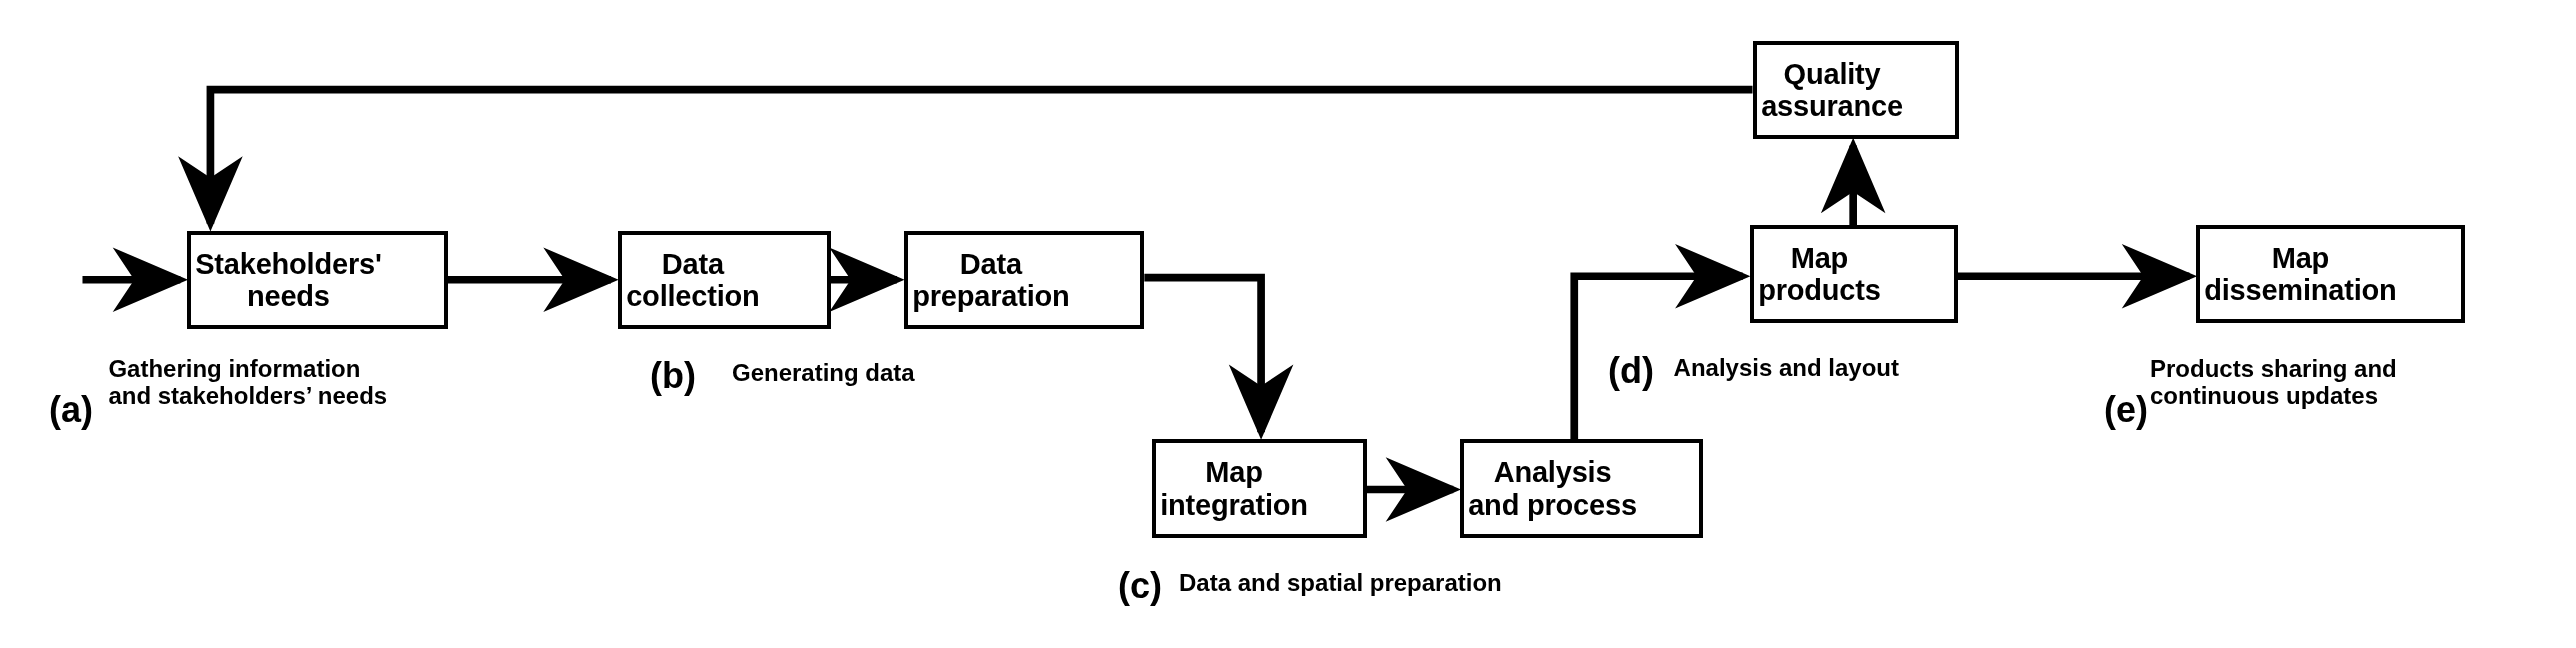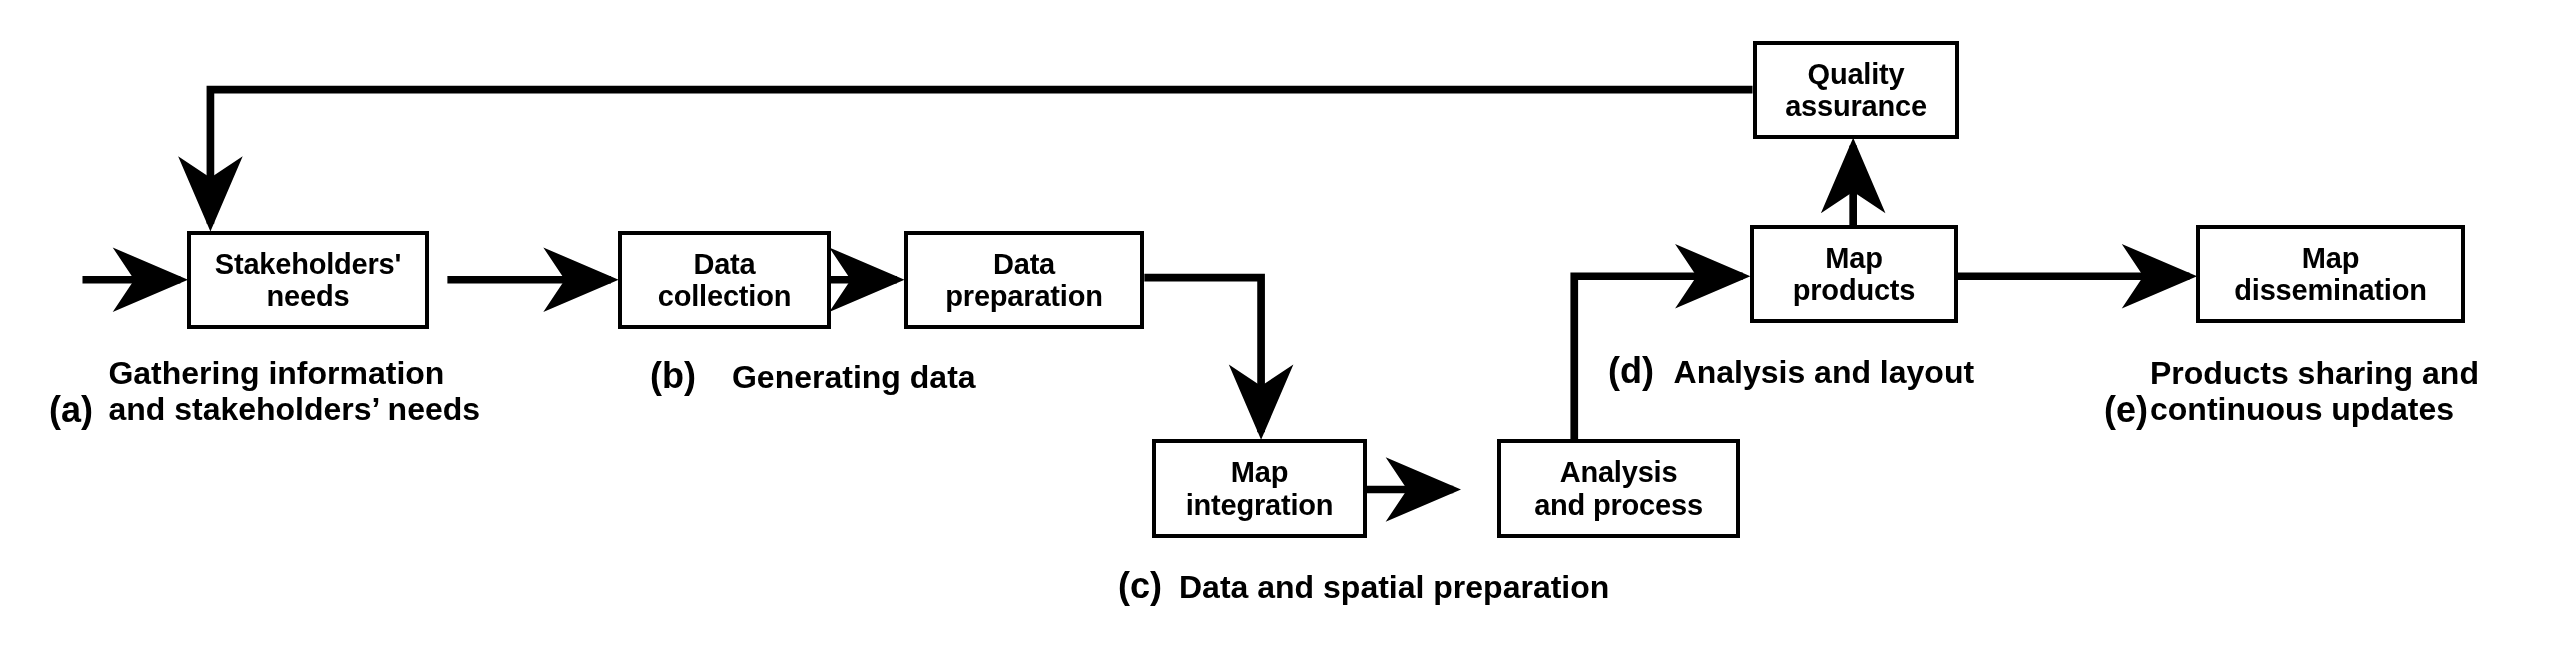--- a/index.html
+++ b/index.html
@@ -24,21 +24,21 @@
     height: 649px;
     pointer-events: none;
   }
   .node {
     position: absolute;
     box-sizing: border-box;
     border: 4.2px solid #000000;
     background: #ffffff;
     display: flex;
     align-items: center;
-    justify-content: center;
+    justify-content: flex-start;
     text-align: center;
     z-index: 3;
   }
   .node-label {
     font-family: "Liberation Sans", sans-serif;
     font-size: 29px;
     font-weight: 700;
     line-height: 1.12;
     color: #000000;
     letter-spacing: -0.2px;
@@ -54,21 +54,21 @@
   }
   .caption-key {
     font-family: "Liberation Sans", sans-serif;
     font-size: 36px;
     font-weight: 700;
     line-height: 1.14;
     white-space: nowrap;
   }
   .caption-text {
     font-family: "Liberation Sans", sans-serif;
-    font-size: 32px;
+    font-size: 24px;
     font-weight: 700;
     line-height: 1.14;
     white-space: pre-line;
   }
   .cap-a .caption-key { padding-top: 34px; }
   .cap-b .caption-key { padding-top: 0px; }
   .cap-c .caption-key { padding-top: 0px; }
   .cap-d .caption-key { padding-top: 0px; }
   .cap-e .caption-key { padding-top: 34px; }
 </style>
@@ -96,41 +96,41 @@
 
     <path d="M2252,628 L2252,395 L2493,395" stroke="#000000" stroke-width="11" fill="none" marker-end="url(#arrowHead)"></path>
 
     <path d="M2651,322 L2651,208" stroke="#000000" stroke-width="11" fill="none" marker-end="url(#arrowHead)"></path>
 
     <path d="M2800,395 L3132,395" stroke="#000000" stroke-width="11" fill="none" marker-end="url(#arrowHead)"></path>
 
     <path d="M2507,128 L301,128 L301,320" stroke="#000000" stroke-width="11" fill="none" marker-end="url(#arrowHead)"></path>
   </svg>
 
-  <div class="node" style="left:187px; top:231px; width:242px; height:98px;">
+  <div class="node" style="left:187px; top:231px; width:261px; height:98px;">
     <span class="node-label">Stakeholders'
 needs</span>
   </div>
 
   <div class="node" style="left:618px; top:231px; width:213px; height:98px;">
     <span class="node-label">Data
 collection</span>
   </div>
 
   <div class="node" style="left:904px; top:231px; width:240px; height:98px;">
     <span class="node-label">Data
 preparation</span>
   </div>
 
   <div class="node" style="left:1152px; top:439px; width:215px; height:99px;">
     <span class="node-label">Map
 integration</span>
   </div>
 
-  <div class="node" style="left:1460px; top:439px; width:243px; height:99px;margin-left:37px;">
+  <div class="node" style="left:1460px; top:439px; width:243px; height:99px;">
     <span class="node-label">Analysis
 and process</span>
   </div>
 
   <div class="node" style="left:1750px; top:225px; width:208px; height:98px;">
     <span class="node-label">Map
 products</span>
   </div>
 
   <div class="node" style="left:1753px; top:41px; width:206px; height:98px;">

